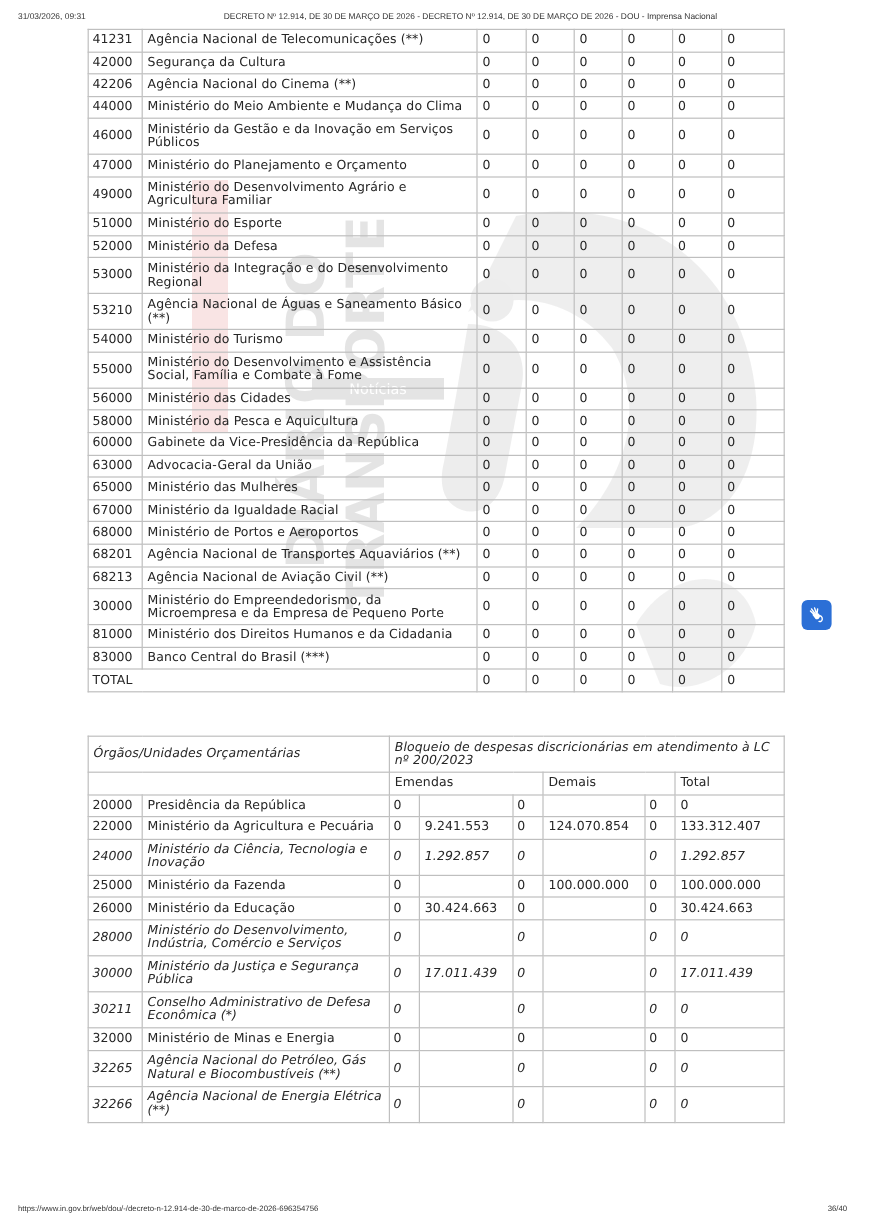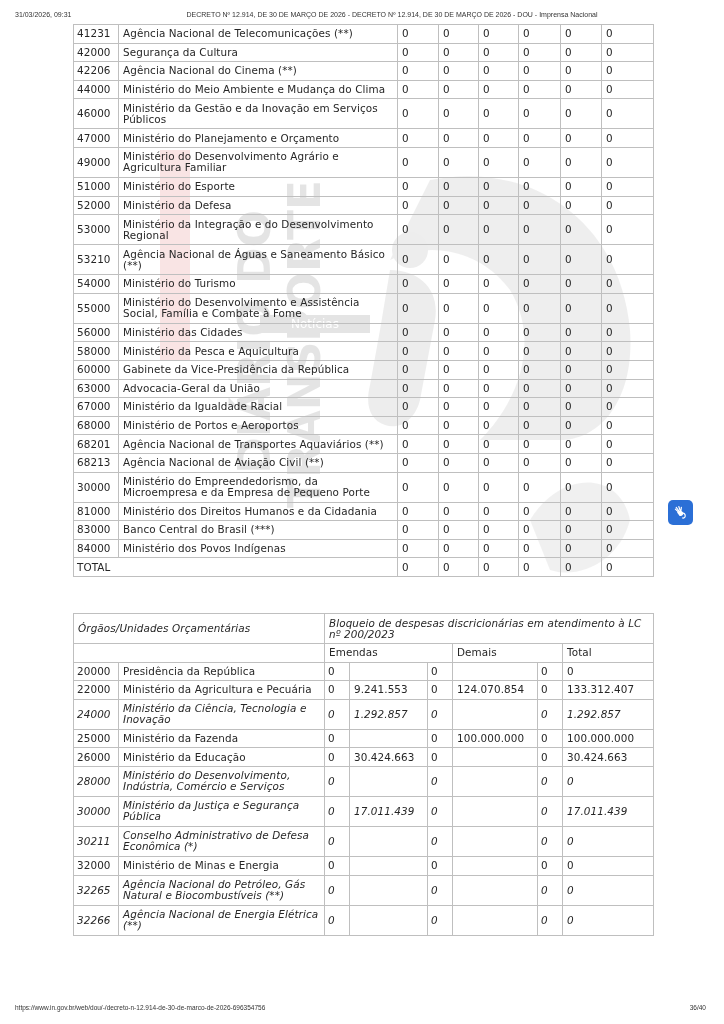--- a/index.html
+++ b/index.html
@@ -234,20 +234,30 @@
         <td class="code">63000</td>
         <td>Advocacia-Geral da União</td>
         <td>0</td>
         <td>0</td>
         <td>0</td>
         <td>0</td>
         <td>0</td>
         <td>0</td>
       </tr>
       <tr>
+        <td class="code">65000</td>
+        <td>Ministério das Mulheres</td>
+        <td>0</td>
+        <td>0</td>
+        <td>0</td>
+        <td>0</td>
+        <td>0</td>
+        <td>0</td>
+      </tr>
+      <tr>
         <td class="code">67000</td>
         <td>Ministério da Igualdade Racial</td>
         <td>0</td>
         <td>0</td>
         <td>0</td>
         <td>0</td>
         <td>0</td>
         <td>0</td>
       </tr>
       <tr>
@@ -296,30 +306,20 @@
         <td>0</td>
         <td>0</td>
         <td>0</td>
         <td>0</td>
         <td>0</td>
         <td>0</td>
       </tr>
       <tr>
         <td class="code">83000</td>
         <td>Banco Central do Brasil (***)</td>
-        <td>0</td>
-        <td>0</td>
-        <td>0</td>
-        <td>0</td>
-        <td>0</td>
-        <td>0</td>
-      </tr>
-      <tr>
-        <td class="code">84000</td>
-        <td>Ministério dos Povos Indígenas</td>
         <td>0</td>
         <td>0</td>
         <td>0</td>
         <td>0</td>
         <td>0</td>
         <td>0</td>
       </tr>
       <tr>
         <td colspan="2" class="code">TOTAL</td>
         <td>0</td>

